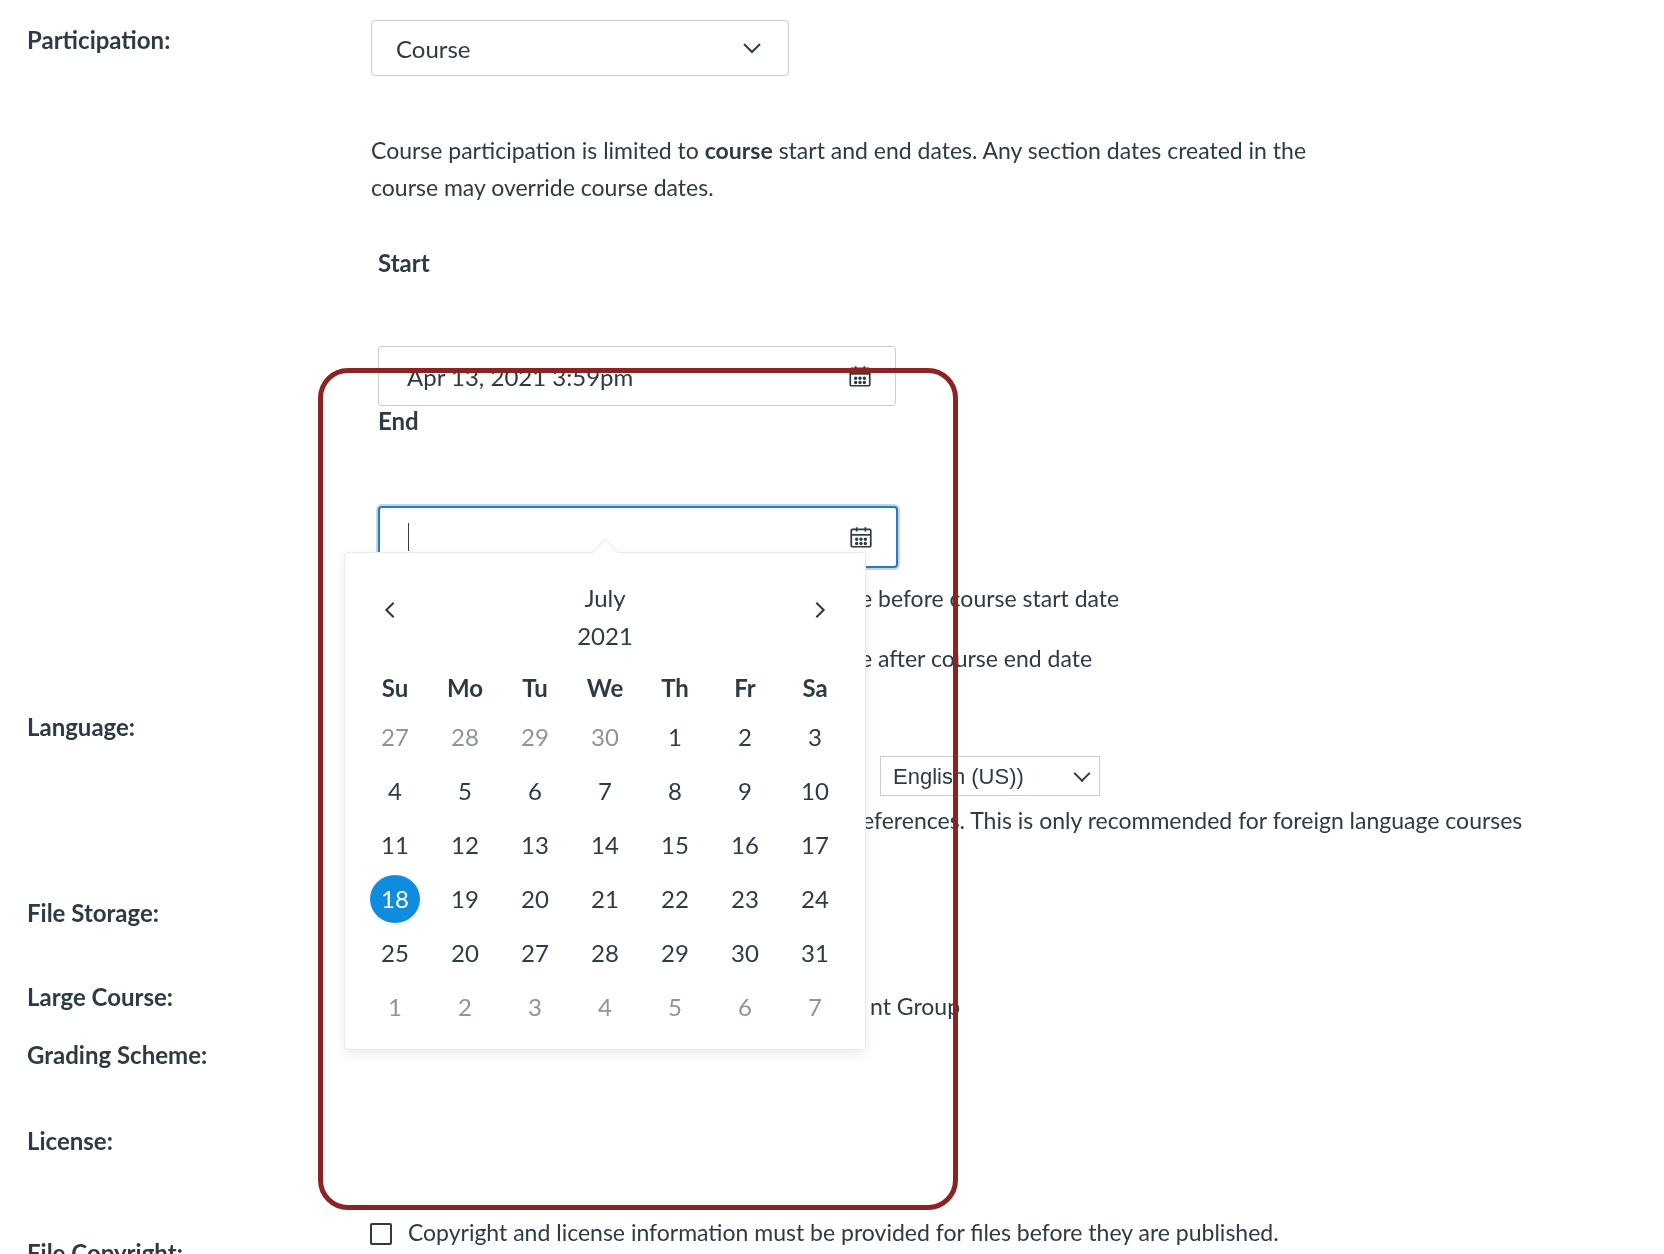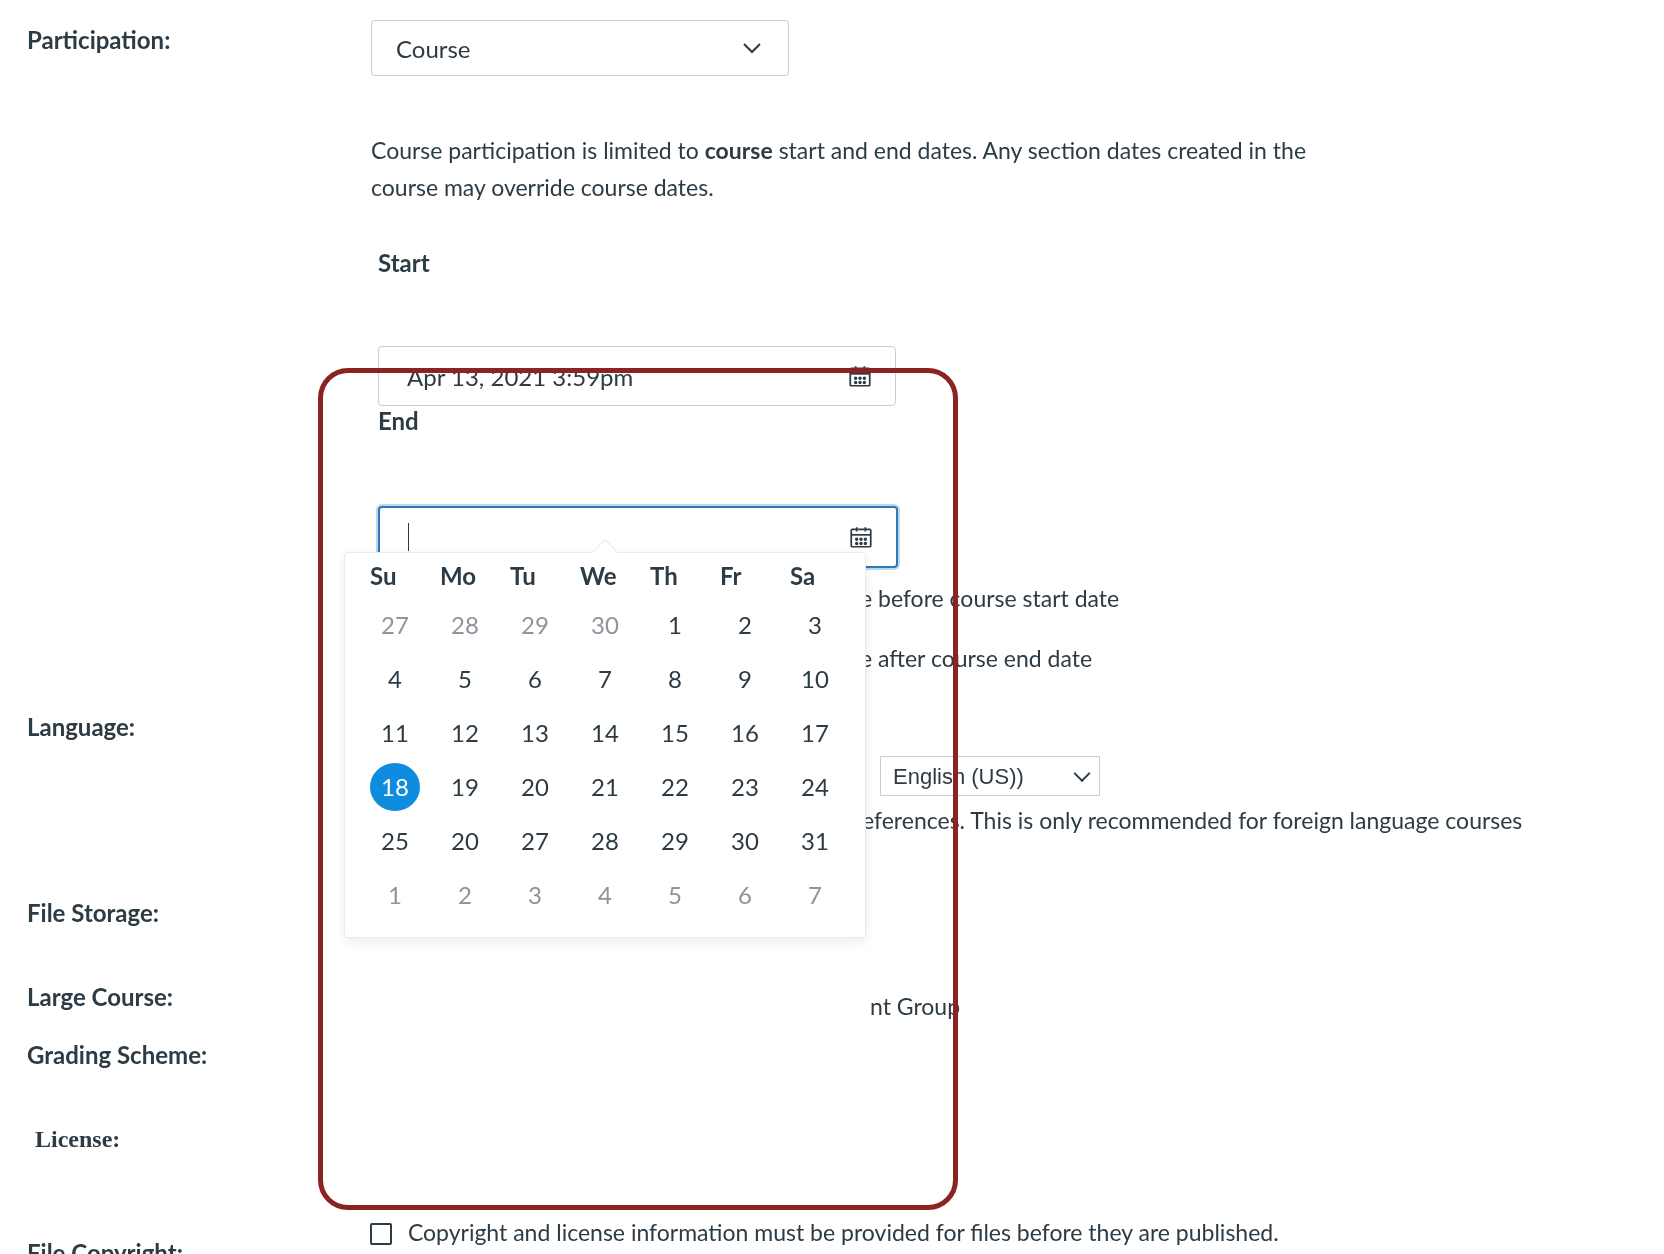--- a/index.html
+++ b/index.html
@@ -111,21 +111,21 @@
   }
   .cal-grid {
     display: grid;
     grid-template-columns: repeat(7, 50px);
     gap: 6px 20px;
     justify-content: center;
     padding: 4px 14px 18px 14px;
     font-size: 24px;
   }
   .cal-dow {
-    text-align: left;
+    text-align: center;
     font-weight: 700;
     height: 38px;
     line-height: 38px;
   }
   .cal-day {
     text-align: center;
     height: 48px;
     line-height: 48px;
     border-radius: 50%;
   }
@@ -244,29 +244,43 @@
     </span>
   </div>
   <div class="row helper" style="left:862px; top:802px; width:780px;">eferences. This is only recommended for foreign language courses</div>
 
   <div class="row helper" style="left:870px; top:988px;">nt Group</div>
 
   <div class="row label" style="left:27px; top:712px;">Language:</div>
   <div class="row label" style="left:27px; top:898px;">File Storage:</div>
   <div class="row label" style="left:27px; top:982px;">Large Course:</div>
   <div class="row label" style="left:27px; top:1040px;">Grading Scheme:</div>
-  <div class="row label" style="left:35px; top:1126px;font-family:Liberation Serif, serif;">License:</div>
+  <div class="row label" style="left:27px; top:1126px;">License:</div>
   <div class="row label" style="left:27px; top:1214px;margin-top:24px;">File Copyright:</div>
 
   <div class="row helper" style="left:370px; top:1214px; width:1200px;">
     <span class="chk"></span>
     <span>Copyright and license information must be provided for files before they are published.</span>
   </div>
 
   <div class="calendar" style="left:344px; top:552px; width:520px;">
+    <div class="cal-header">
+      <span class="cal-nav" style="left:34px;">
+        <svg width="22" height="22" viewBox="0 0 24 24">
+            <path d="M16 4 L8 12 L16 20" fill="none" stroke="#2D3B45" stroke-width="2.2"></path>
+          </svg>
+      </span>
+      <div>July</div>
+      <div>2021</div>
+      <span class="cal-nav" style="right:34px;">
+        <svg width="22" height="22" viewBox="0 0 24 24">
+            <path d="M8 4 L16 12 L8 20" fill="none" stroke="#2D3B45" stroke-width="2.2"></path>
+          </svg>
+      </span>
+    </div>
     <div class="cal-grid" id="cal-grid">
         <div class="cal-dow">Su</div>
         <div class="cal-dow">Mo</div>
         <div class="cal-dow">Tu</div>
         <div class="cal-dow">We</div>
         <div class="cal-dow">Th</div>
         <div class="cal-dow">Fr</div>
         <div class="cal-dow">Sa</div>
         <div class="cal-day muted">27</div>
         <div class="cal-day muted">28</div>

